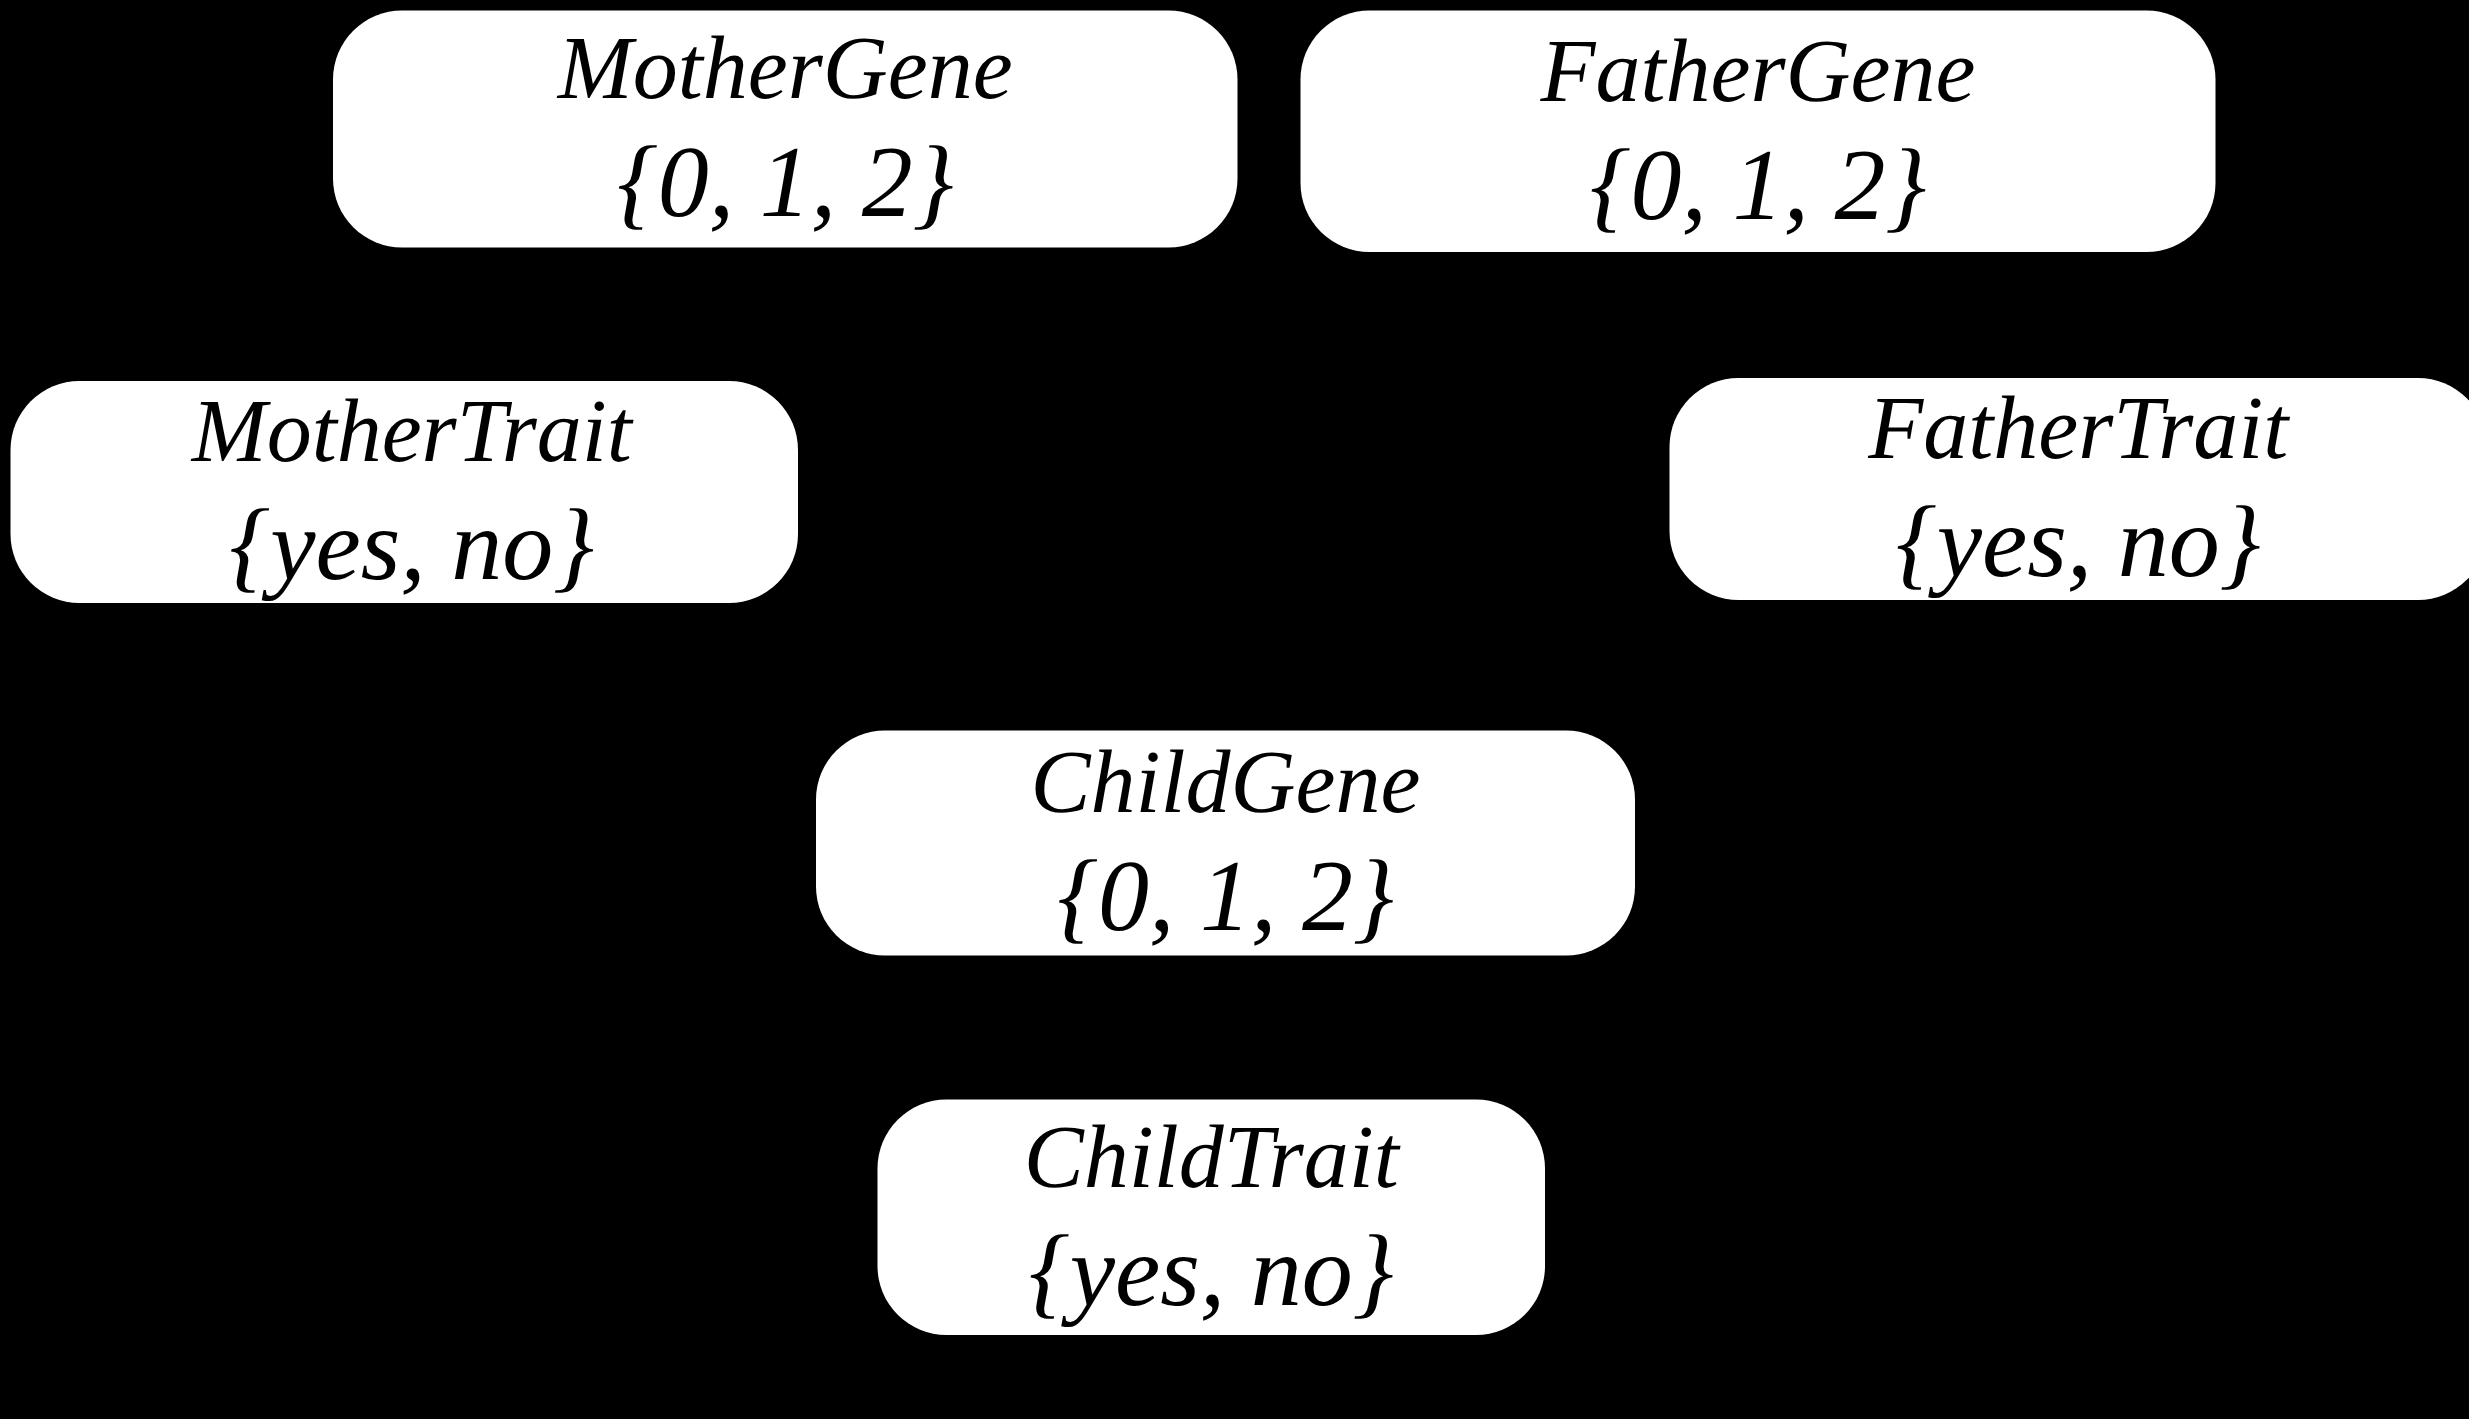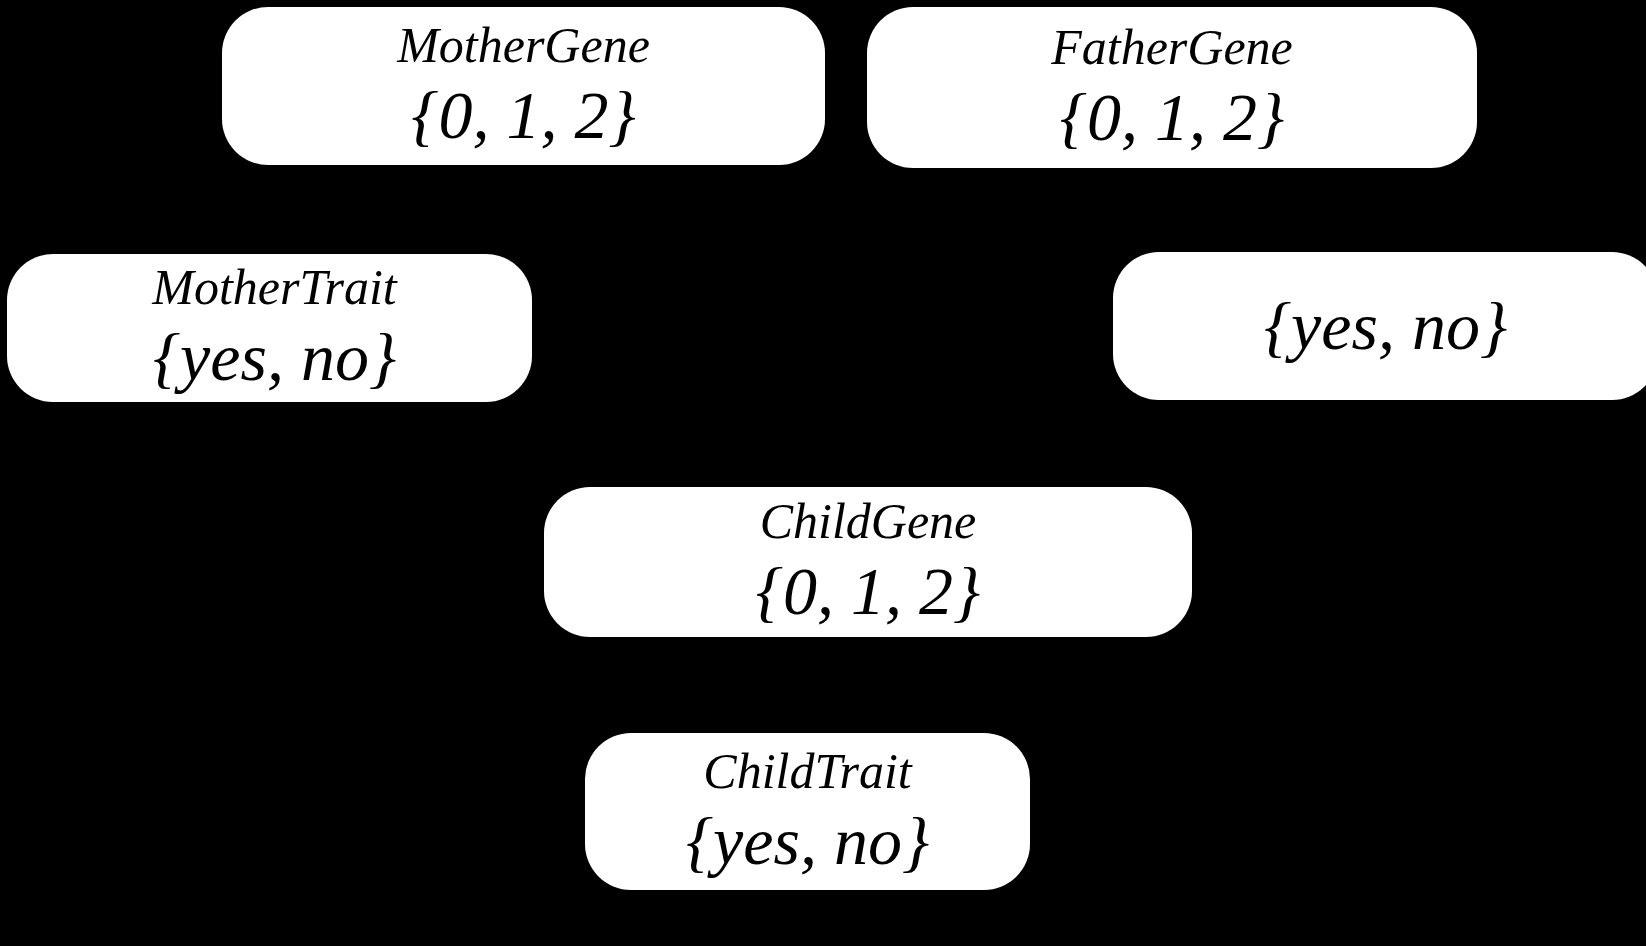--- a/index.html
+++ b/index.html
@@ -24,34 +24,34 @@
     justify-content: center;
     box-sizing: border-box;
     color: #000000;
     font-family: "Liberation Serif", "DejaVu Serif", serif;
     font-style: italic;
     line-height: 1.18;
     text-align: center;
     padding: 4px 10px;
   }
   .node .name {
-    font-size: 50px;
+    font-size: 60px;
     white-space: nowrap;
   }
   .node .domain {
     font-size: 68px;
     white-space: nowrap;
   }
 
   
   #node-mother-gene  { left: 222px;  top: 7px;   width: 603px; height: 158px; }
   #node-father-gene  { left: 867px;  top: 7px;   width: 610px; height: 161px; }
   #node-mother-trait { left: 7px;    top: 254px; width: 525px; height: 148px; padding-left: 20px; }
   #node-father-trait { left: 1113px; top: 252px; width: 545px; height: 148px; }
-  #node-child-gene   { left: 544px;  top: 487px; width: 648px; height: 150px; }
+  #node-child-gene   { left: 544px;  top: 487px; width: 546px; height: 150px; }
   #node-child-trait  { left: 585px;  top: 733px; width: 445px; height: 157px; font-style: italic; }
 </style>
 </head>
 <body>
 
 <div id="canvas">
 
   <div class="node" id="node-mother-gene">
     <span class="name">MotherGene</span>
     <span class="domain">{0, 1, 2}</span>
@@ -61,20 +61,21 @@
     <span class="name">FatherGene</span>
     <span class="domain">{0, 1, 2}</span>
   </div>
 
   <div class="node" id="node-mother-trait">
     <span class="name">MotherTrait</span>
     <span class="domain">{yes, no}</span>
   </div>
 
   <div class="node" id="node-father-trait">
+    <span class="name">FatherTrait</span>
     <span class="domain">{yes, no}</span>
   </div>
 
   <div class="node" id="node-child-gene">
     <span class="name">ChildGene</span>
     <span class="domain">{0, 1, 2}</span>
   </div>
 
   <div class="node" id="node-child-trait">
     <span class="name">ChildTrait</span>

